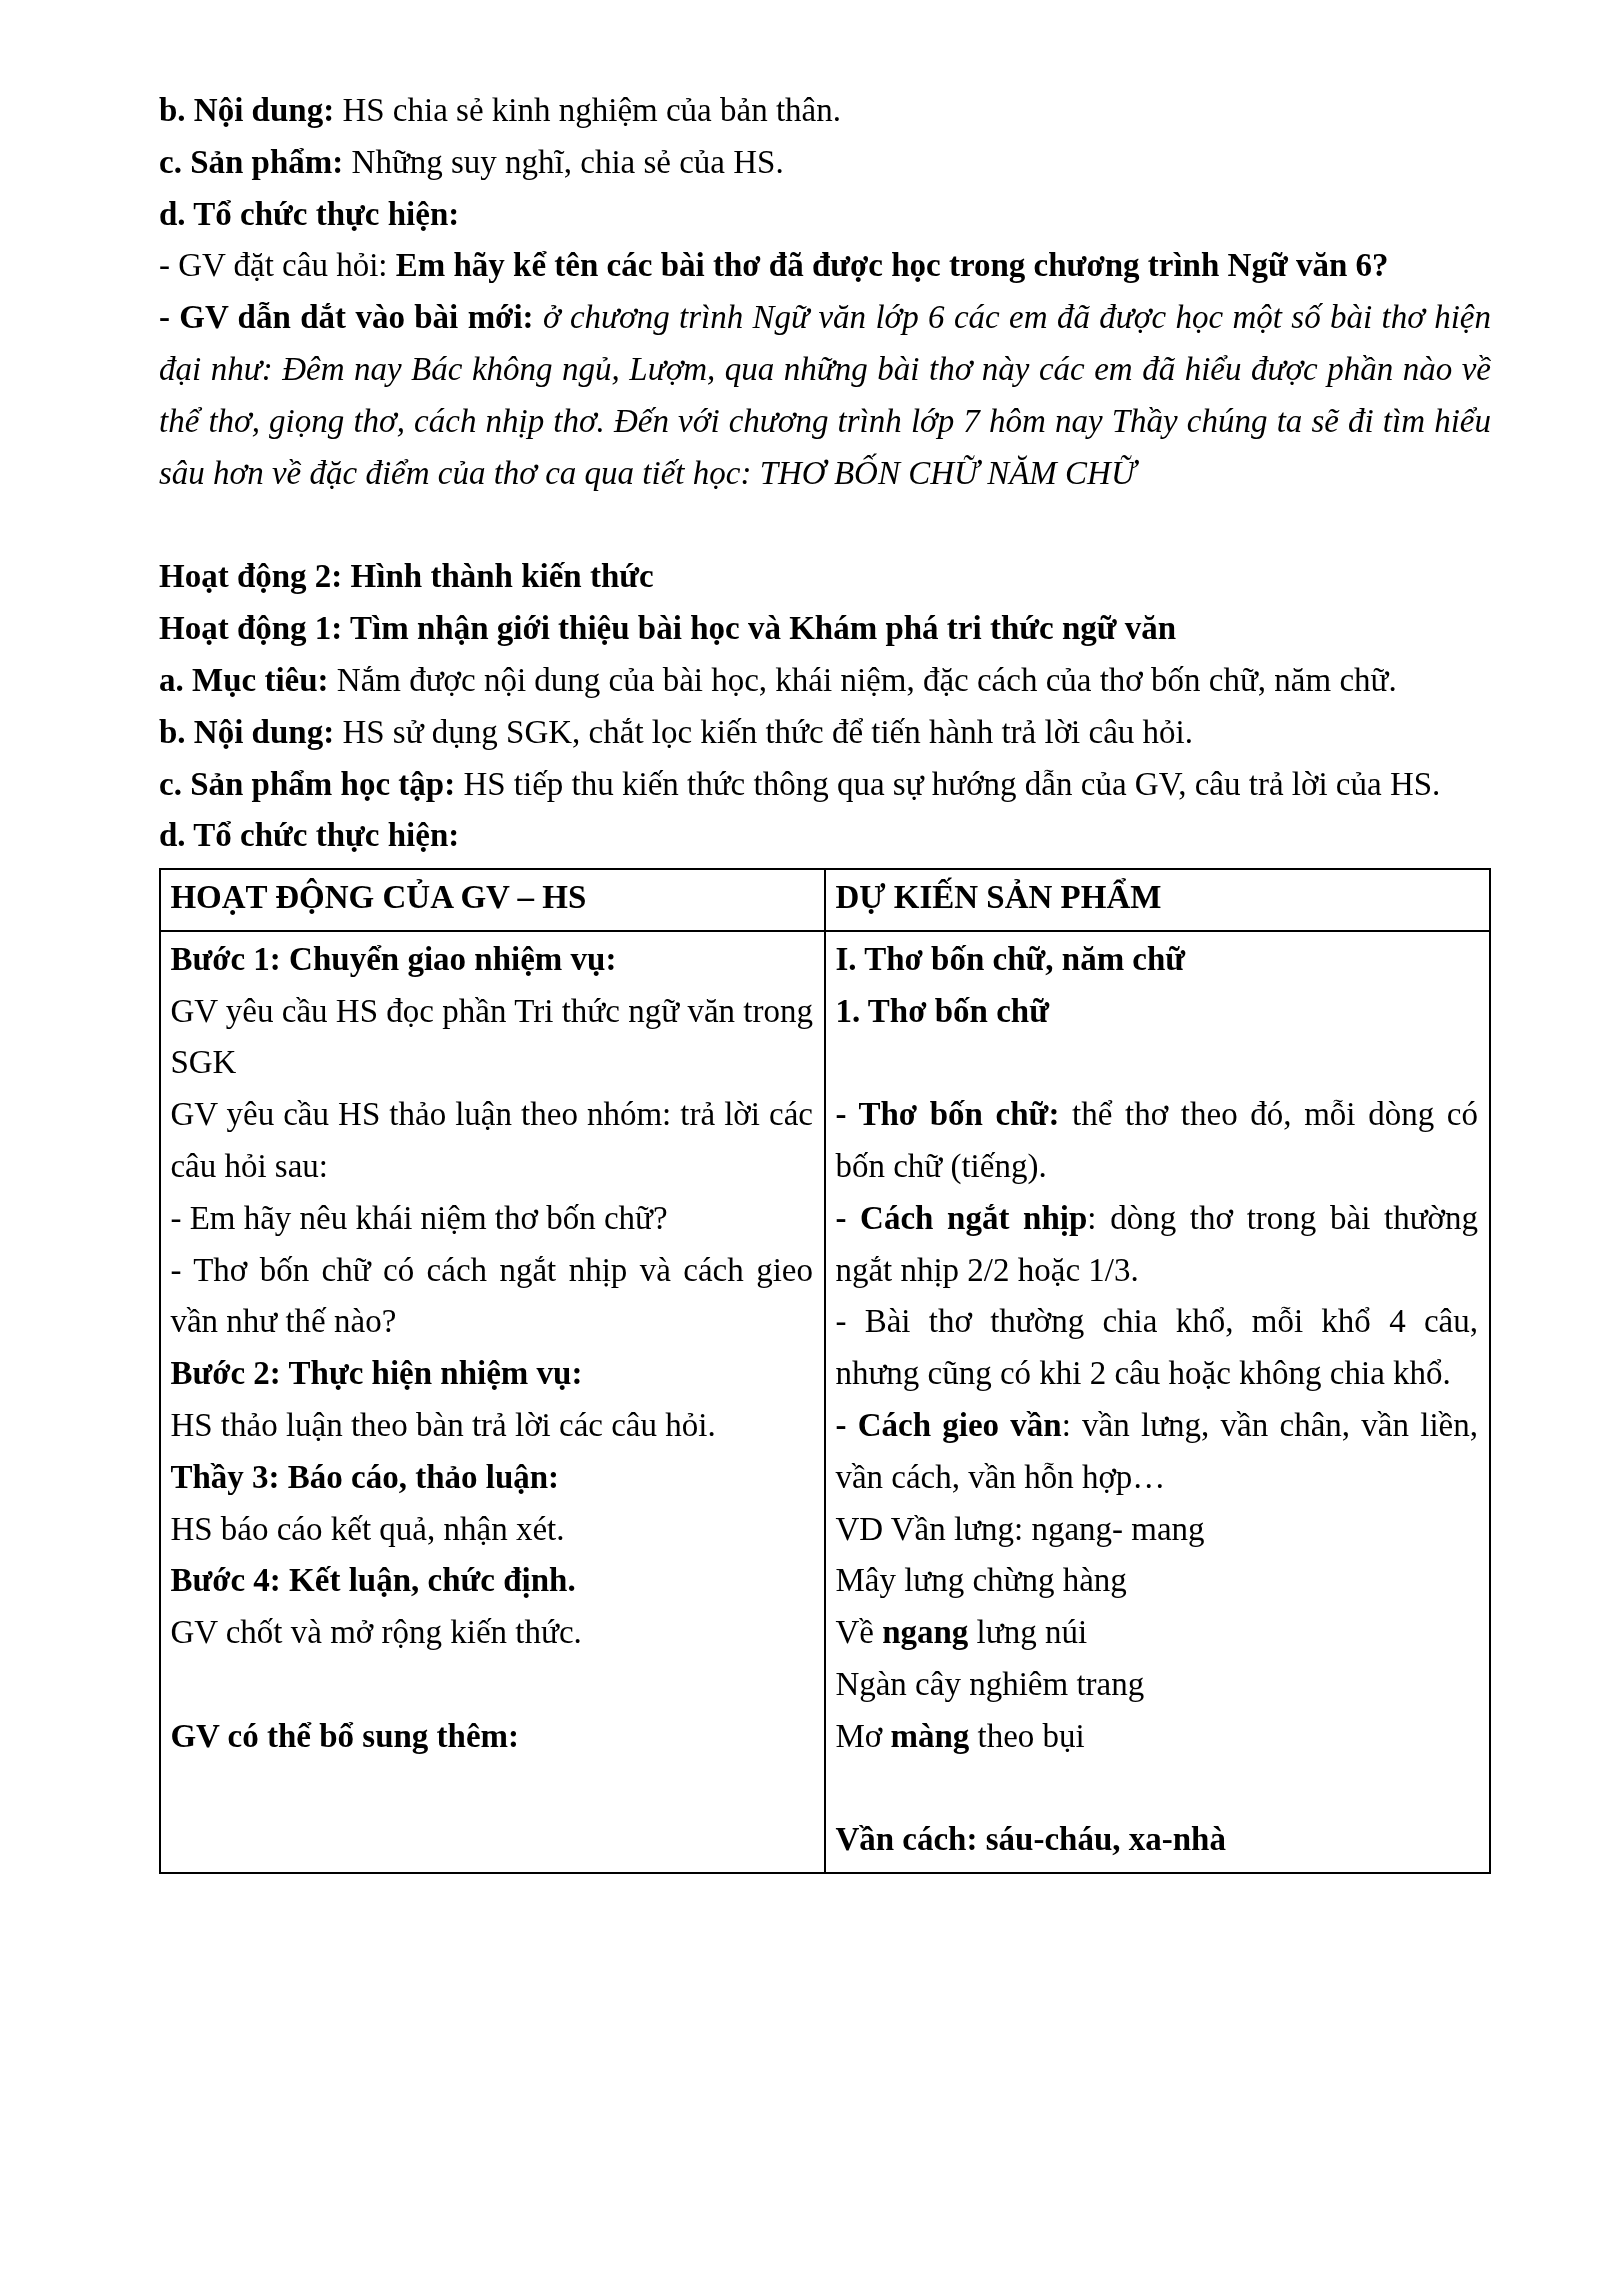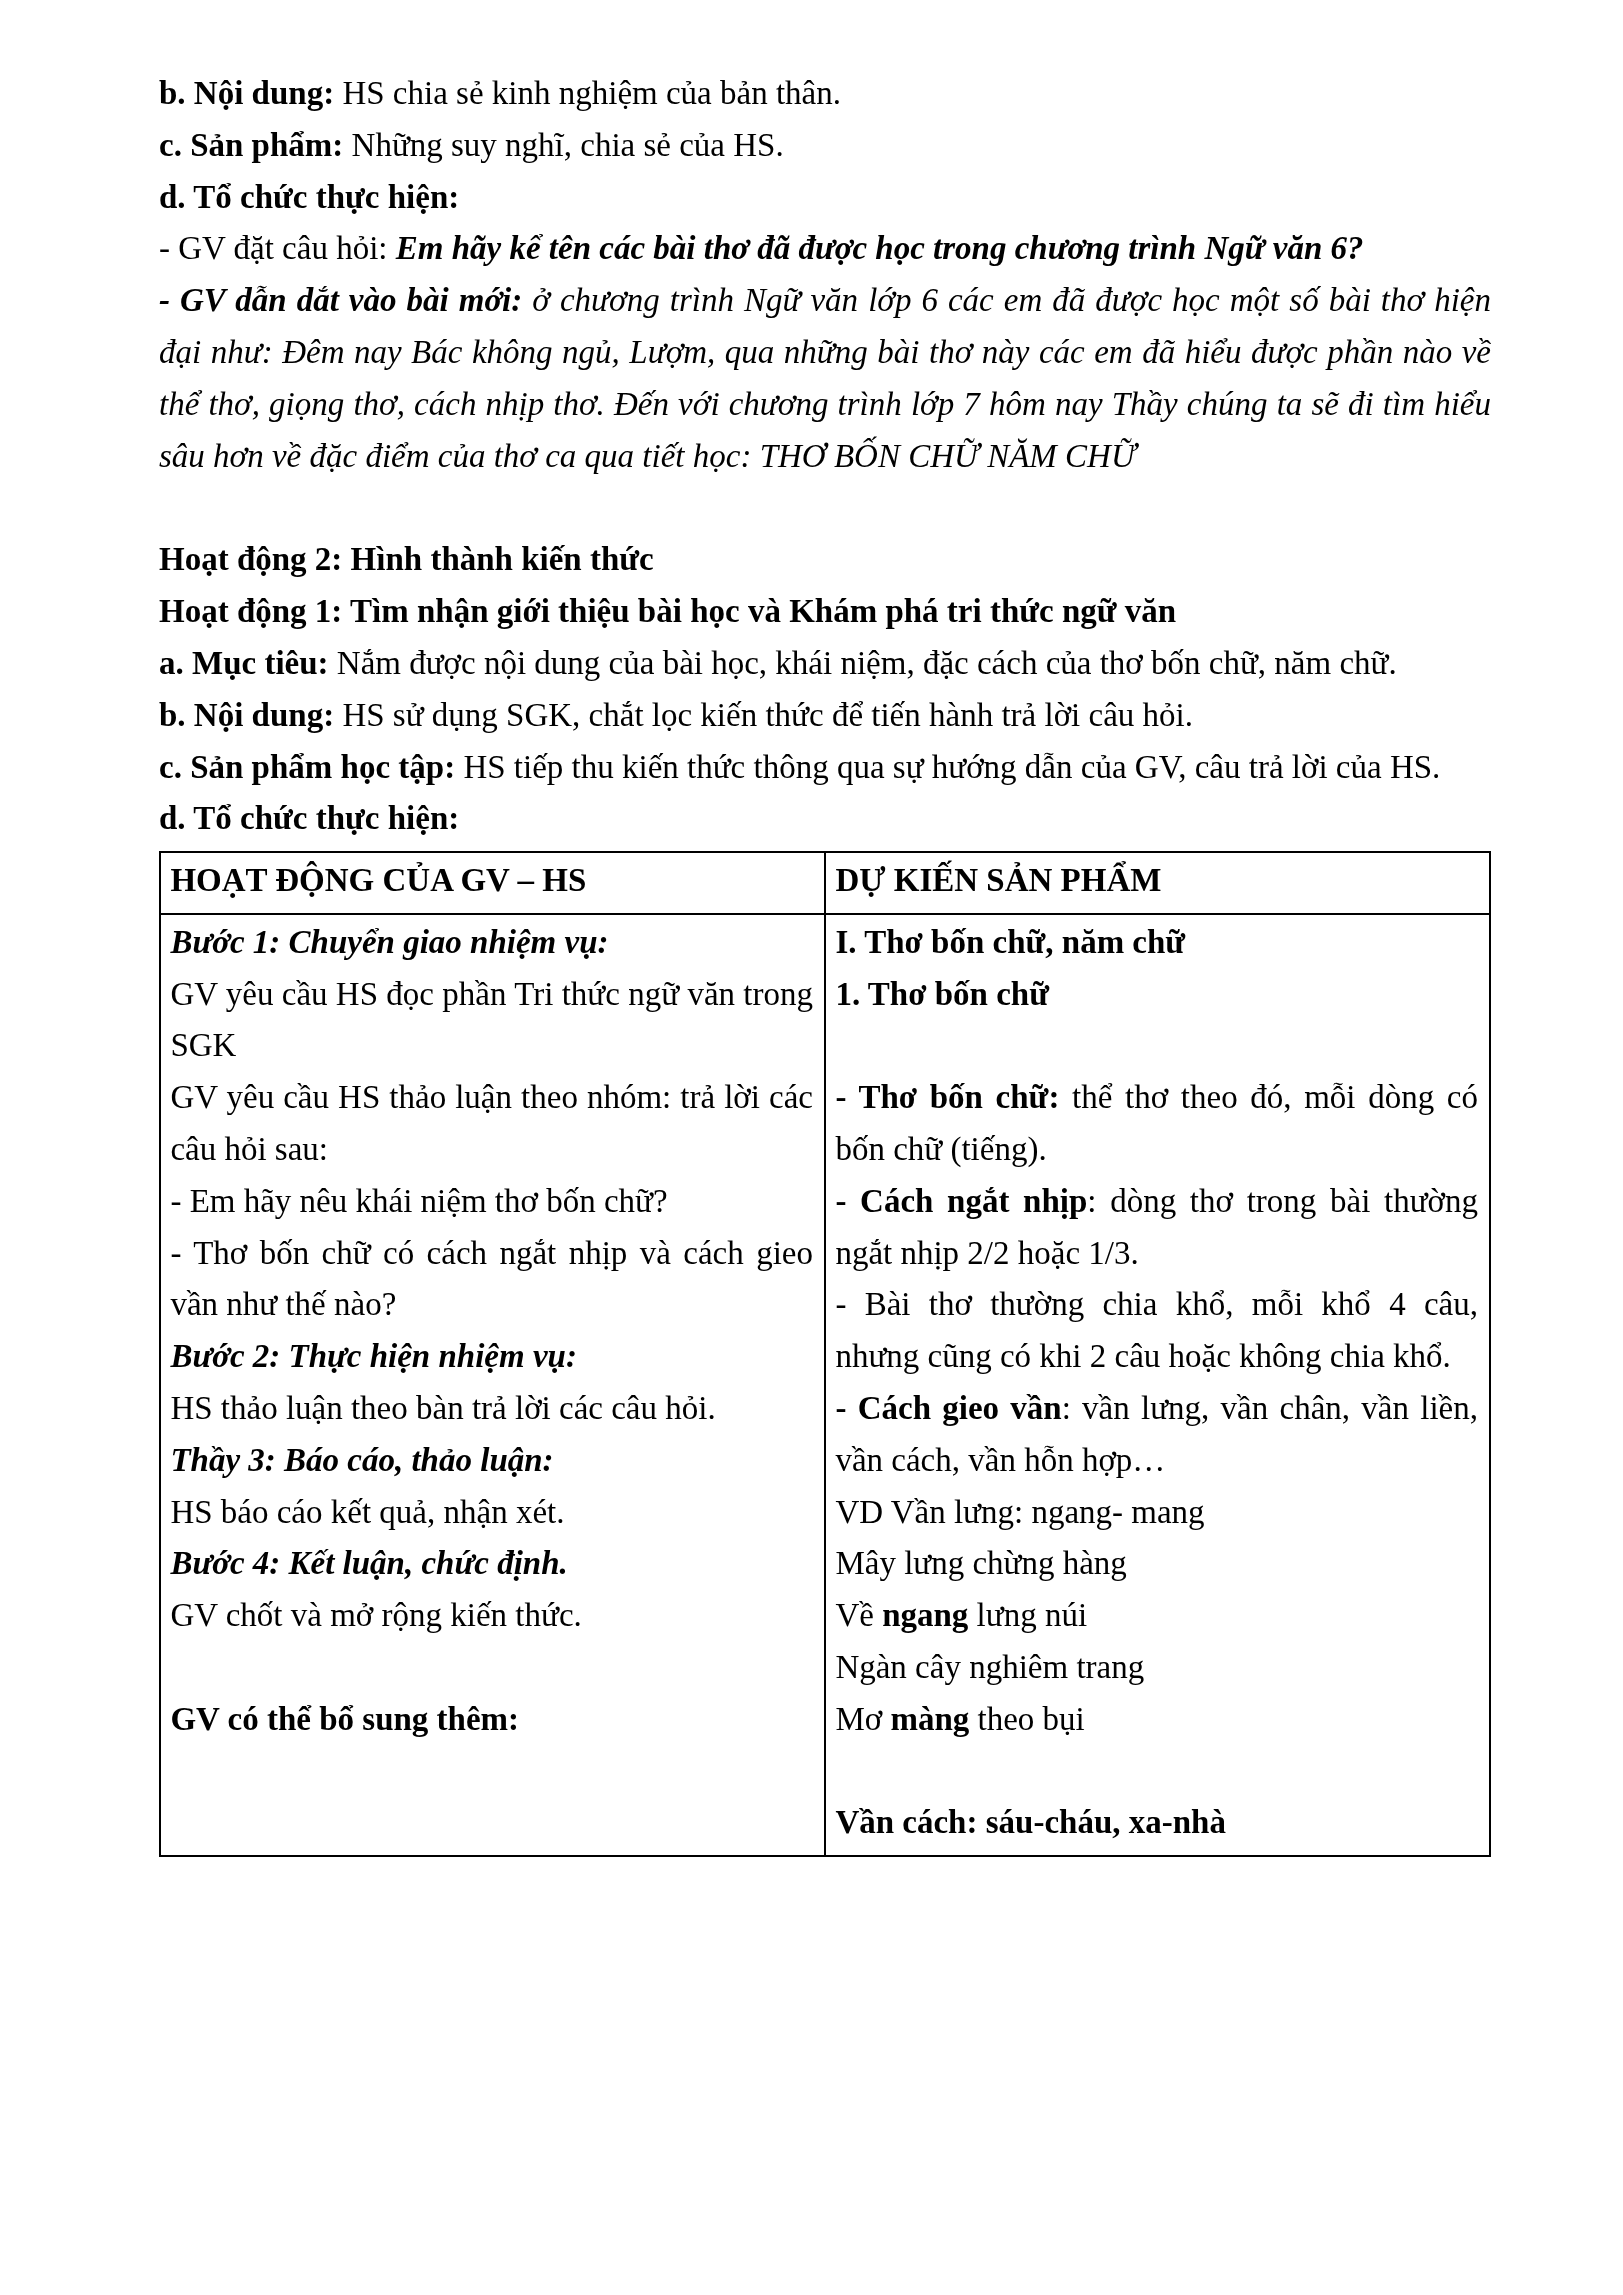--- a/index.html
+++ b/index.html
@@ -7,29 +7,29 @@
   body {
     width: 1623px;
     height: 2295px;
     background: #ffffff;
     color: #000000;
     font-family: "Liberation Serif", "DejaVu Serif", serif;
   }
   .page {
     width: 100%;
     height: 100%;
-    padding: 68px 132px 31px 159px;
+    padding: 85px 132px 31px 159px;
     font-size: 33px;
     line-height: 1.57;
     overflow: hidden;
   }
   .para { margin: 0; text-align: justify; }
   .b  { font-weight: bold; }
   .i  { font-style: italic; }
-  .bi { font-weight: bold; font-style: italic; }
+  .bi { font-weight: bold; }
   .heading {
     margin: 52px 0 0 0;
     text-align: left;
     font-weight: bold;
     font-size: 33px;
     line-height: 1.57;
   }
   table.lesson {
     width: 100%;
     border-collapse: collapse;

